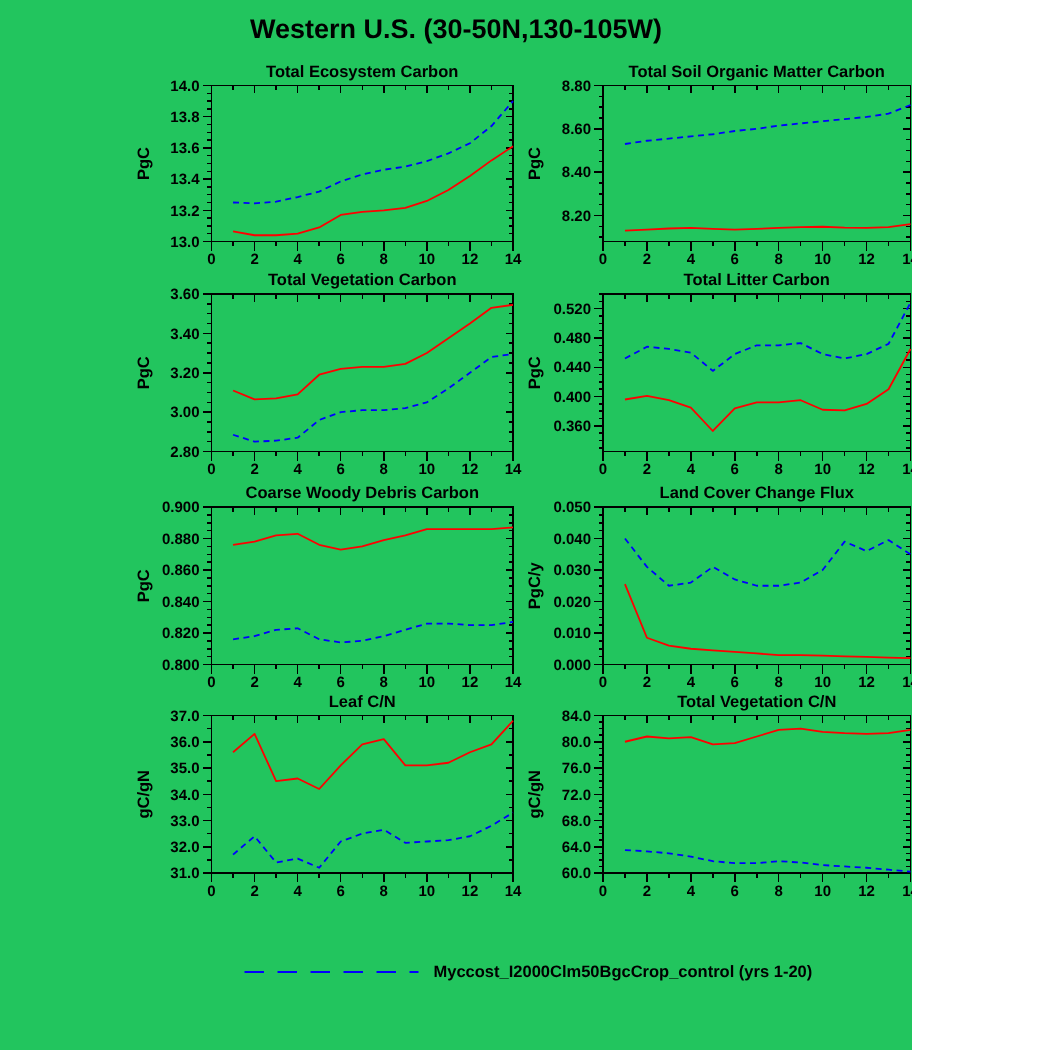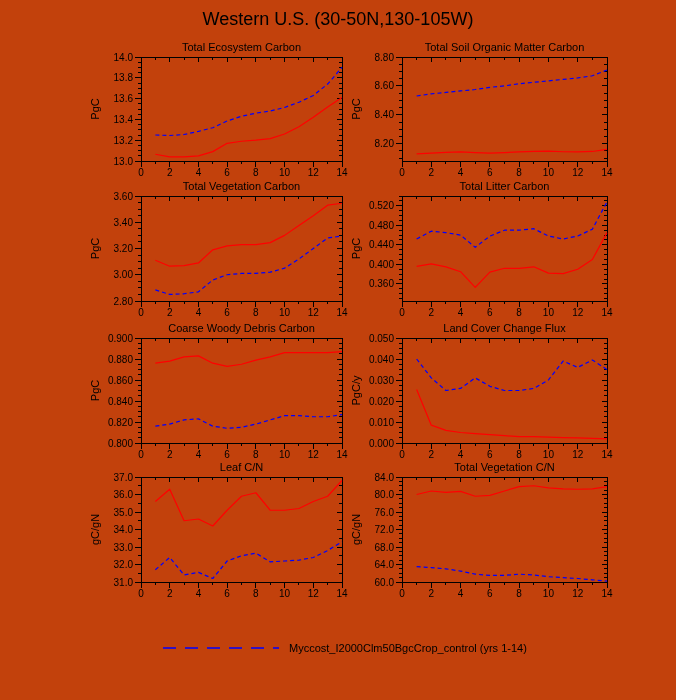--- a/index.html
+++ b/index.html
@@ -1,17 +1,17 @@
 <!DOCTYPE html>
 <html><head>
 <meta charset="utf-8">
 <style>
   html,body{margin:0;padding:0;background:#ffffff;}
-  .figure{position:relative;width:676px;height:700px;background:#c2410c;
-          font-family:"Liberation Sans",sans-serif;overflow:hidden;}
+  .figure{position:relative;width:608px;height:700px;background:#22c55e;
+          font-family:"Liberation Sans",sans-serif;overflow:hidden;font-weight:bold;}
   .main-title{position:absolute;top:9px;left:0;width:100%;text-align:center;
               font-size:18px;color:#000;}
   svg.canvas{position:absolute;left:0;top:0;}
   svg text{font-family:"Liberation Sans",sans-serif;fill:#000;}
   .legend{position:absolute;left:162px;top:640px;}
   .legend-row{display:flex;align-items:center;height:16px;margin-bottom:15px;}
   .legend-label{font-size:11px;color:#000;margin-left:9px;white-space:nowrap;}
 </style>
 </head>
 <body>
@@ -768,16 +768,16 @@
         <polyline points="416.64,566.69 431.29,567.56 445.93,568.88 460.57,571.06 475.21,574.13 489.86,575.44 504.50,575.44 519.14,574.13 533.79,575.00 548.43,576.75 563.07,577.63 577.71,578.50 592.36,579.81 607.00,581.13" fill="none" stroke="#0000ff" stroke-width="1.2" stroke-linejoin="round" stroke-dasharray="4,3"></polyline>
         <polyline points="416.64,494.50 431.29,491.00 445.93,492.31 460.57,491.44 475.21,496.25 489.86,495.38 504.50,491.00 519.14,486.63 533.79,485.75 548.43,487.94 563.07,488.81 577.71,489.25 592.36,488.81 607.00,486.63" fill="none" stroke="#ff0000" stroke-width="1.2" stroke-linejoin="round"></polyline>
       </g>
     </svg>
 
   <div class="legend">
     <div class="legend-row">
       <svg width="118" height="6">
         <line id="legend-line-control" x1="1" y1="3" x2="117" y2="3" stroke-width="1.3" stroke-dasharray="13,9" stroke="#0000ff"></line>
       </svg>
-      <span class="legend-label">Myccost_I2000Clm50BgcCrop_control (yrs 1-14)</span>
+      <span class="legend-label">Myccost_I2000Clm50BgcCrop_control (yrs 1-20)</span>
     </div>
   </div>
 </div>
 
 </body></html>

